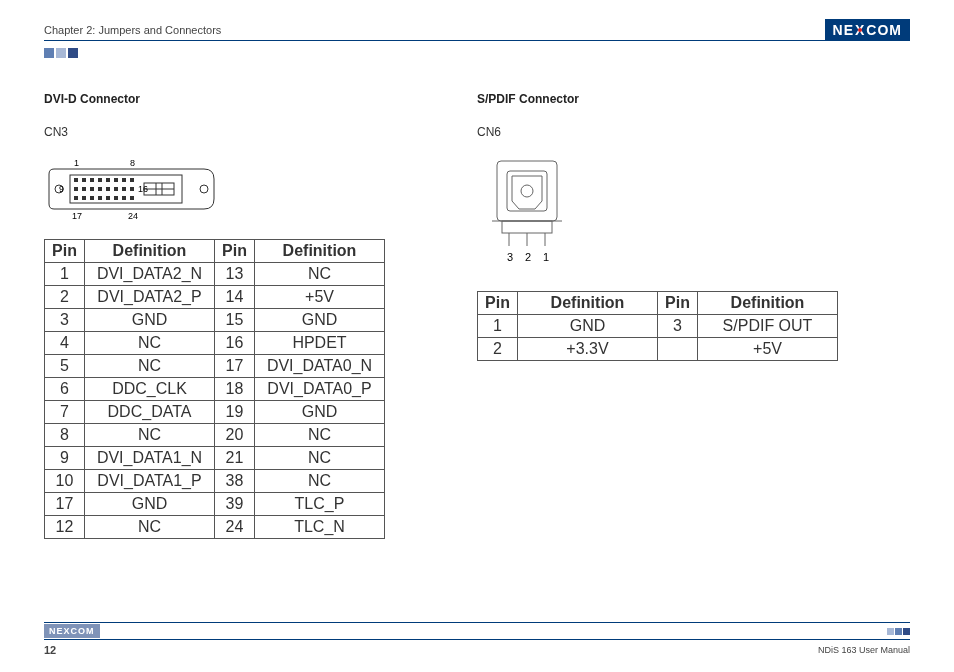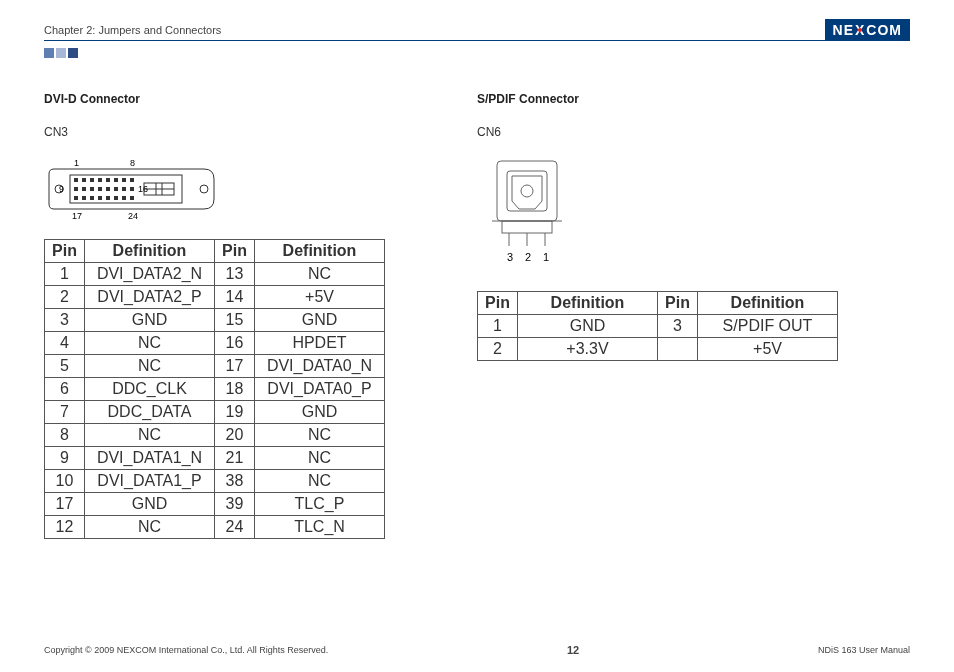--- a/index.html
+++ b/index.html
@@ -304,18 +304,25 @@
             <td>+3.3V</td>
             <td></td>
             <td>+5V</td>
           </tr>
         </tbody>
     </table>
   </div>
 </div>
 
 <div class="footer">
+  <div class="footer-top">
+    <div class="footer-logo-small">NE<span style="position:relative">X</span>COM</div>
+    <div class="footer-squares">
+      <span class="sq-lblue"></span>
+        <span class="sq-blue"></span>
+        <span class="sq-dblue"></span>
+    </div>
+  </div>
   <div class="footer-bottom">
-    <div>Copyright © 2009 NEXCOM International Co., Ltd. All Rights Reserved.</div>
     <div class="page-num">12</div>
     <div>NDiS 163 User Manual</div>
   </div>
 </div>
 
 </body></html>

